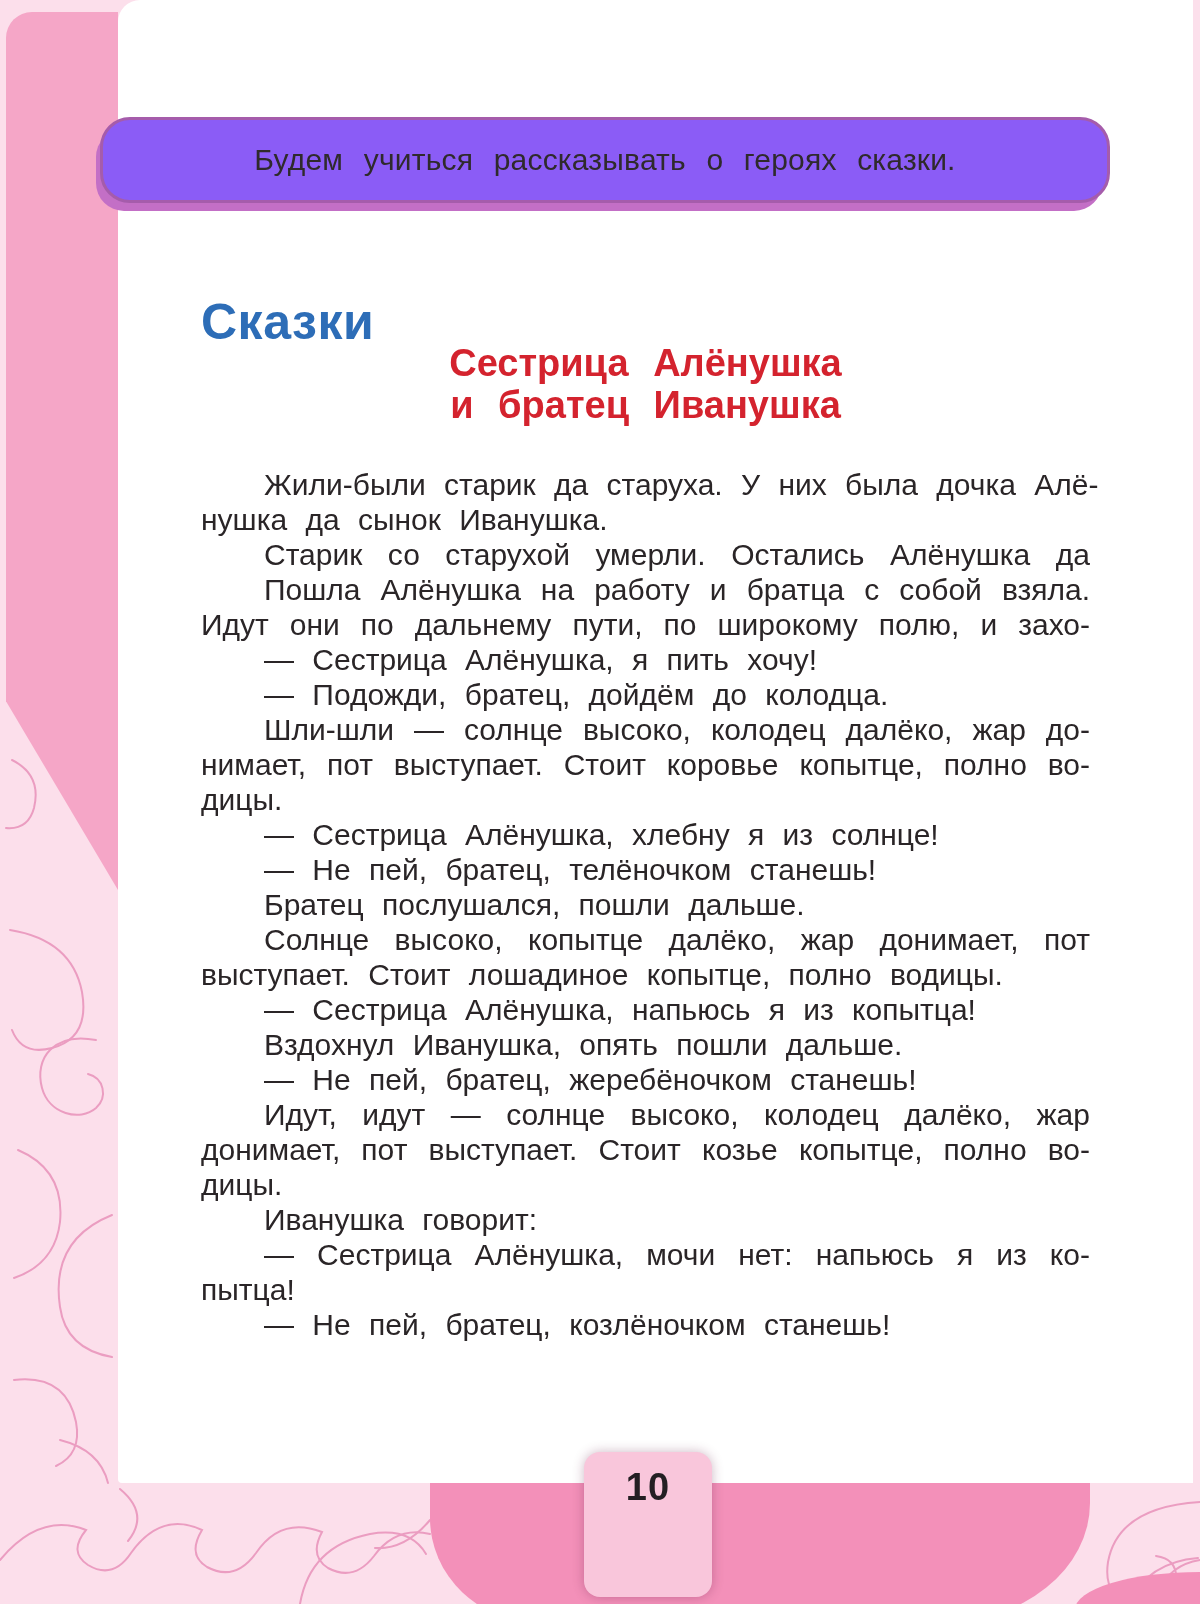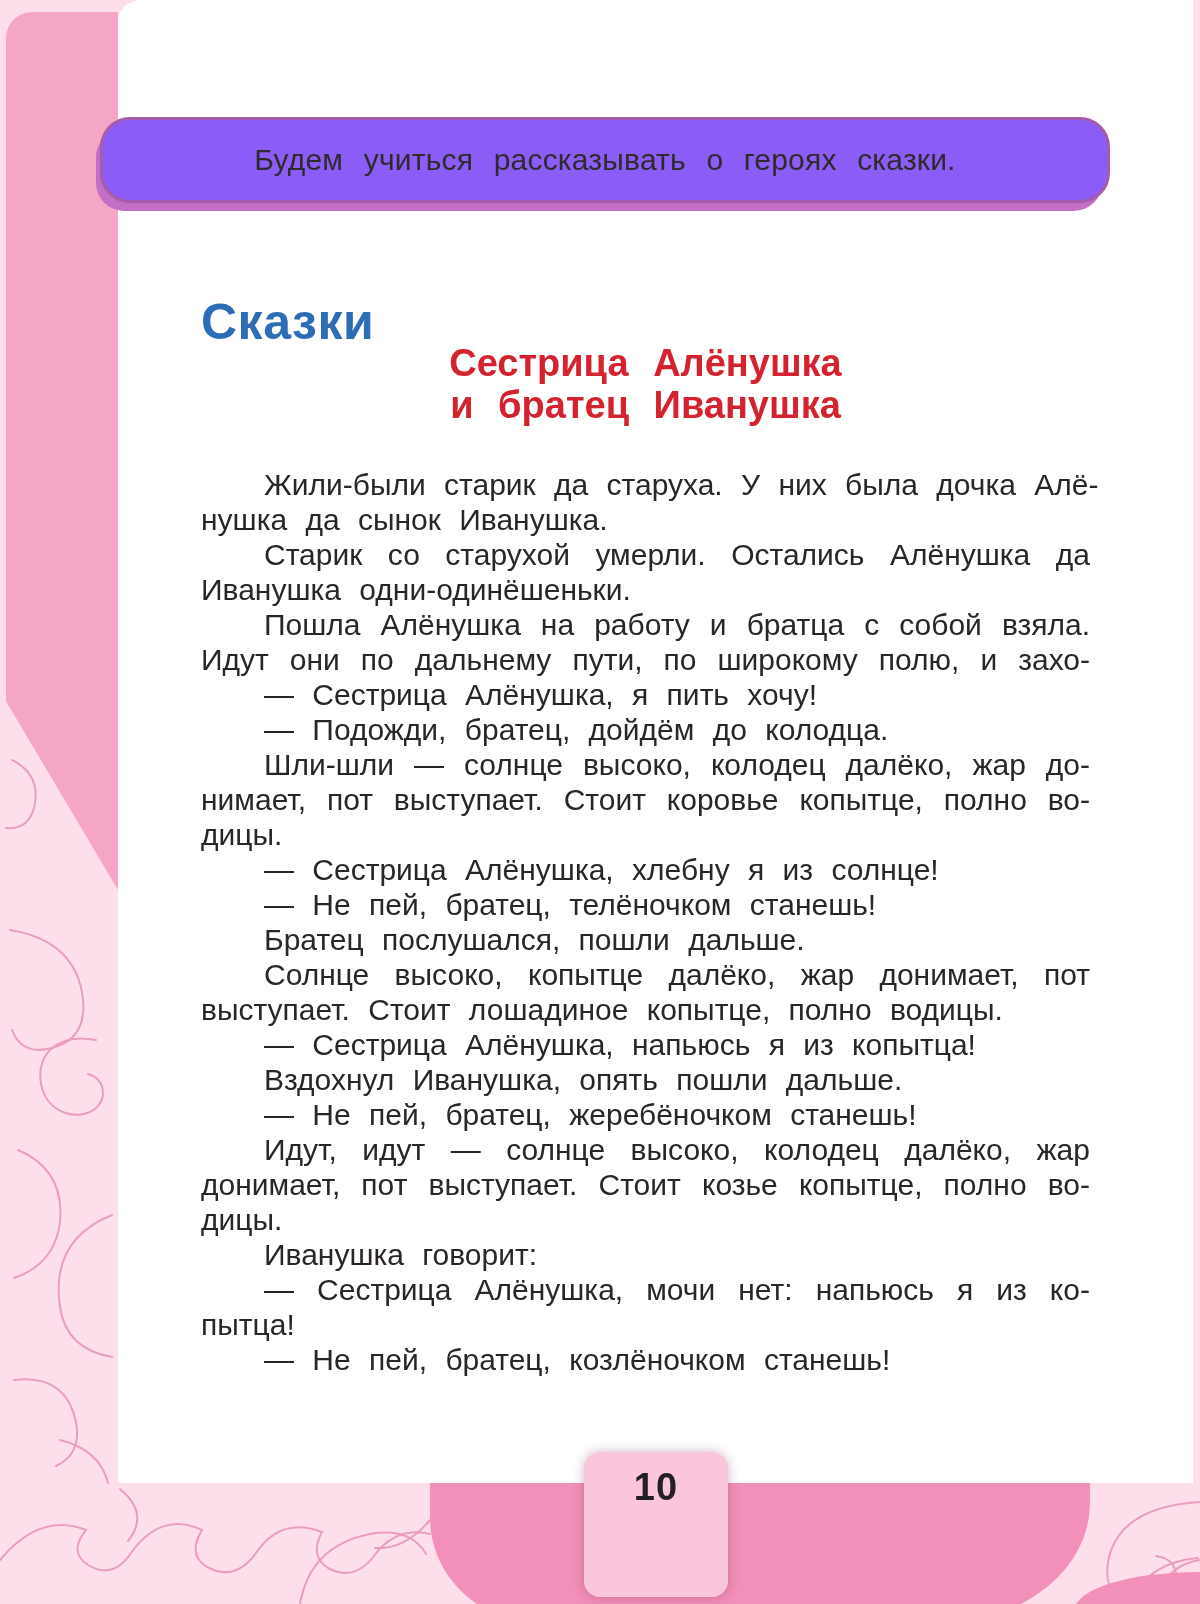--- a/index.html
+++ b/index.html
@@ -76,21 +76,21 @@
     position:absolute;left:201px;top:467px;width:889px;z-index:4;
     font-size:30px;line-height:35px;word-spacing:10px;color:var(--ink);
   }
   .story .line{
     display:block;height:35px;white-space:nowrap;
     text-align:justify;text-align-last:justify;
   }
   .story .line.last{text-align:right;text-align-last:left;}
   .story .line.indent{padding-left:63px;}
   .page-tab{
-    position:absolute;left:584px;top:1452px;width:144px;height:145px;
+    position:absolute;left:584px;top:1452px;width:128px;height:145px;
     background:var(--tab-pink);
     border-radius:16px;
     box-shadow:0 0 12px rgba(90,20,60,.30);
     z-index:6;
     text-align:center;
   }
   .page-number{
     display:inline-block;margin-top:14px;
     font-size:38px;font-weight:bold;color:#241f23;letter-spacing:1px;
   }
@@ -131,21 +131,20 @@
 
 <div class="story-title">
   <div>Сестрица Алёнушка</div>
   <div>и братец Иванушка</div>
 </div>
 
 <div class="story" id="story">
     <div class="line indent">Жили-были старик да старуха. У них была дочка Алё-</div>
     <div class="line last">нушка да сынок Иванушка.</div>
     <div class="line indent">Старик со старухой умерли. Остались Алёнушка да</div>
-    <div class="line last">Иванушка одни-одинёшеньки.</div>
     <div class="line indent">Пошла Алёнушка на работу и братца с собой взяла.</div>
     <div class="line">Идут они по дальнему пути, по широкому полю, и захо-</div>
     <div class="line indent last">— Сестрица Алёнушка, я пить хочу!</div>
     <div class="line indent last">— Подожди, братец, дойдём до колодца.</div>
     <div class="line indent">Шли-шли — солнце высоко, колодец далёко, жар до-</div>
     <div class="line">нимает, пот выступает. Стоит коровье копытце, полно во-</div>
     <div class="line last">дицы.</div>
     <div class="line indent last">— Сестрица Алёнушка, хлебну я из солнце!</div>
     <div class="line indent last">— Не пей, братец, телёночком станешь!</div>
     <div class="line indent last">Братец послушался, пошли дальше.</div>

